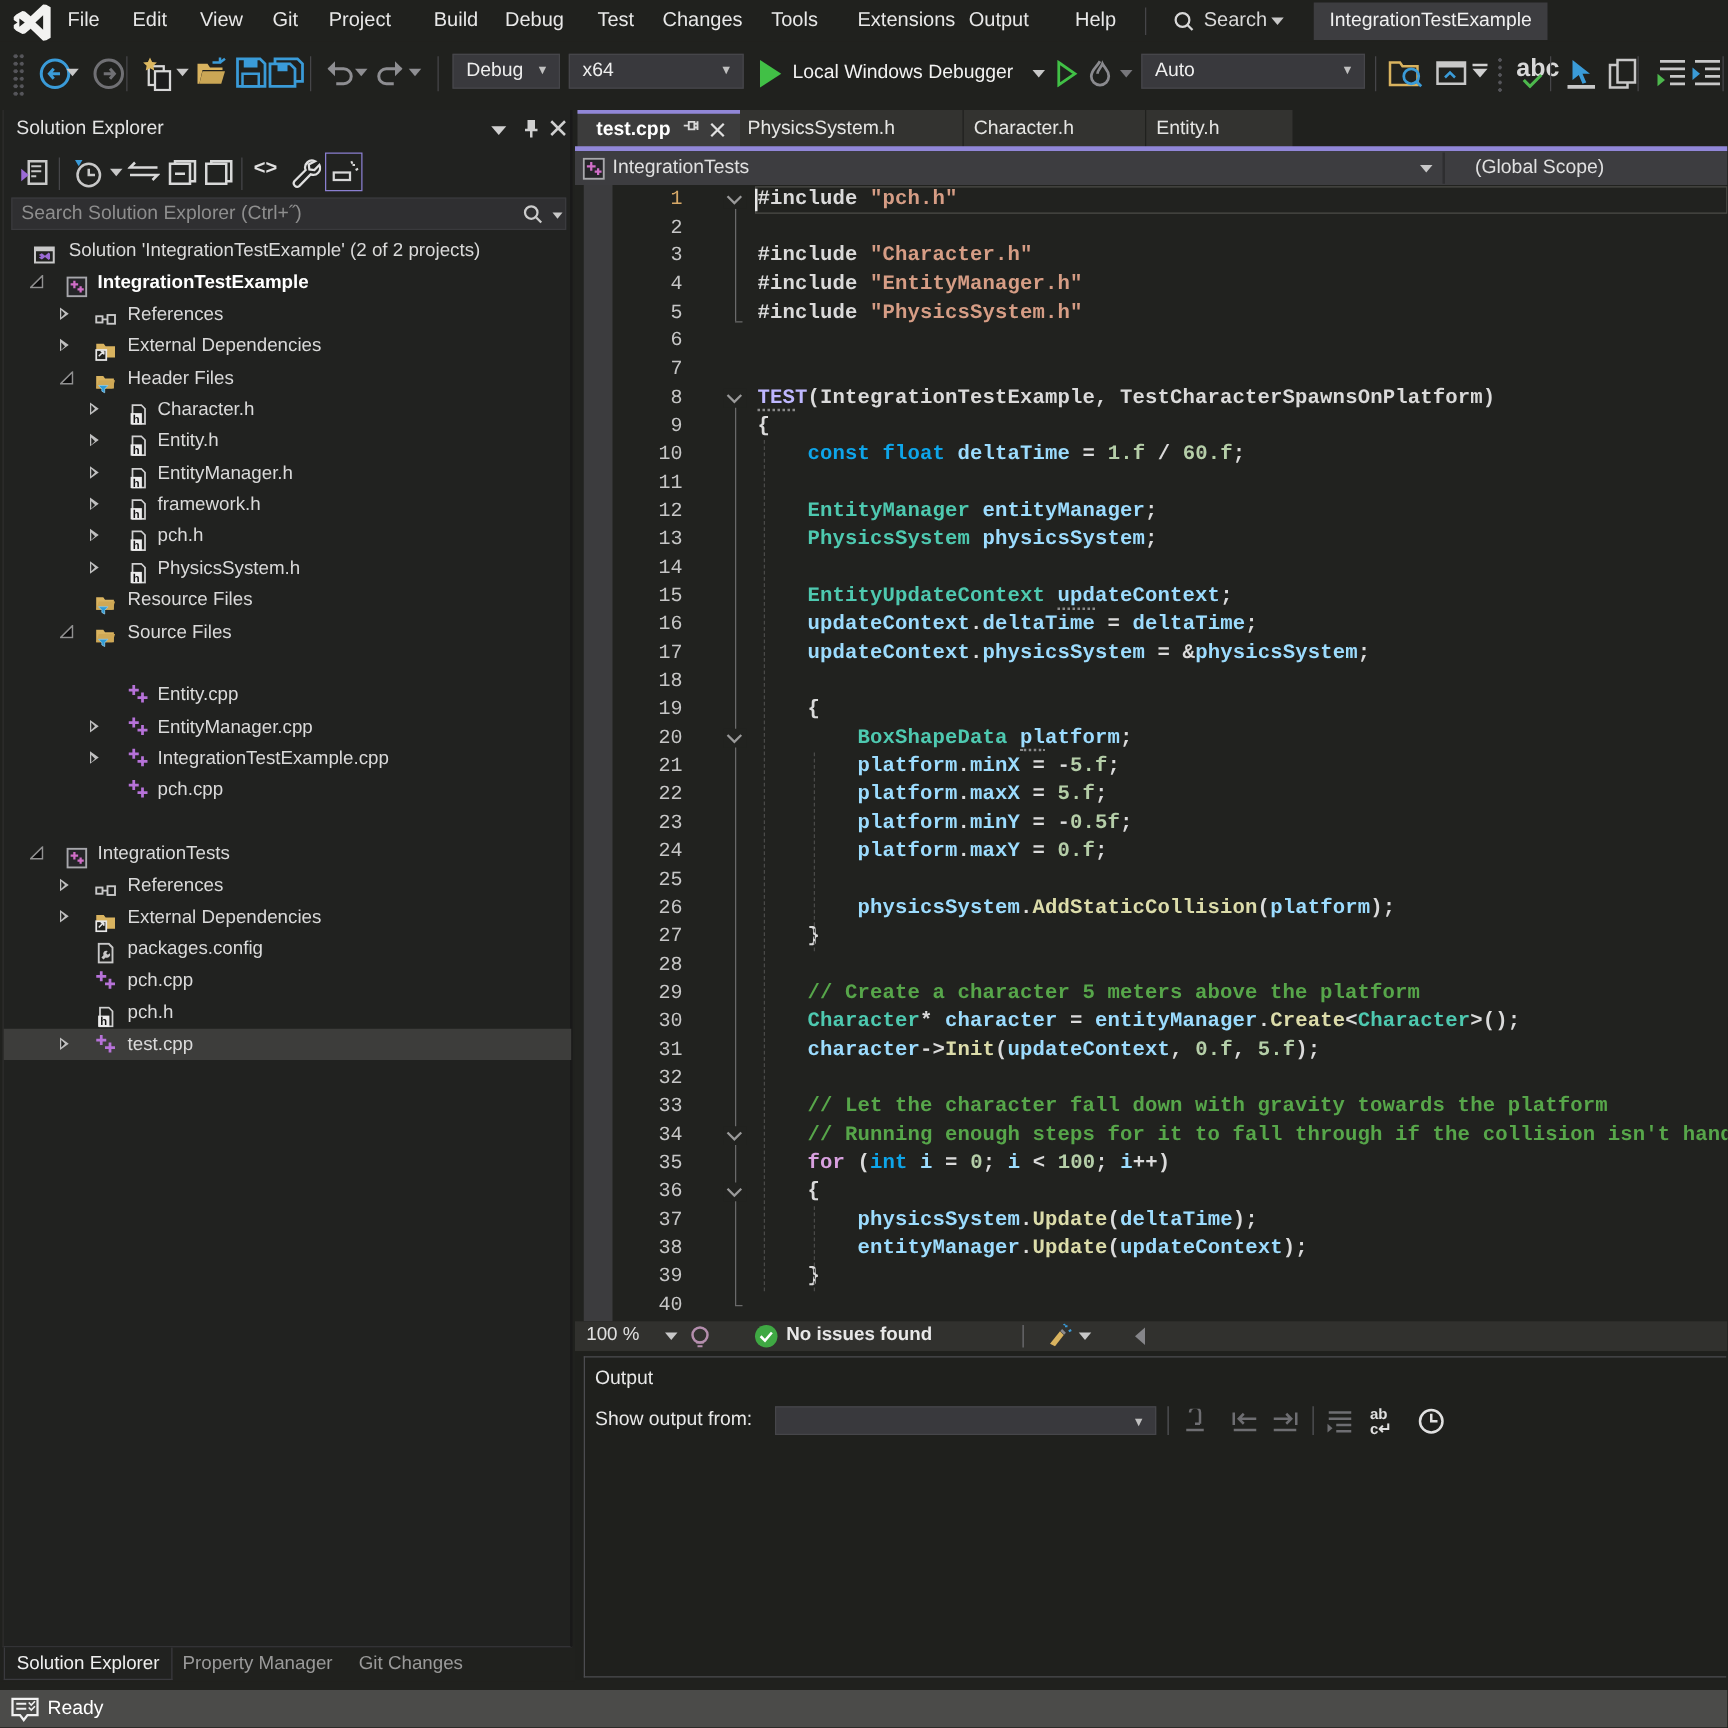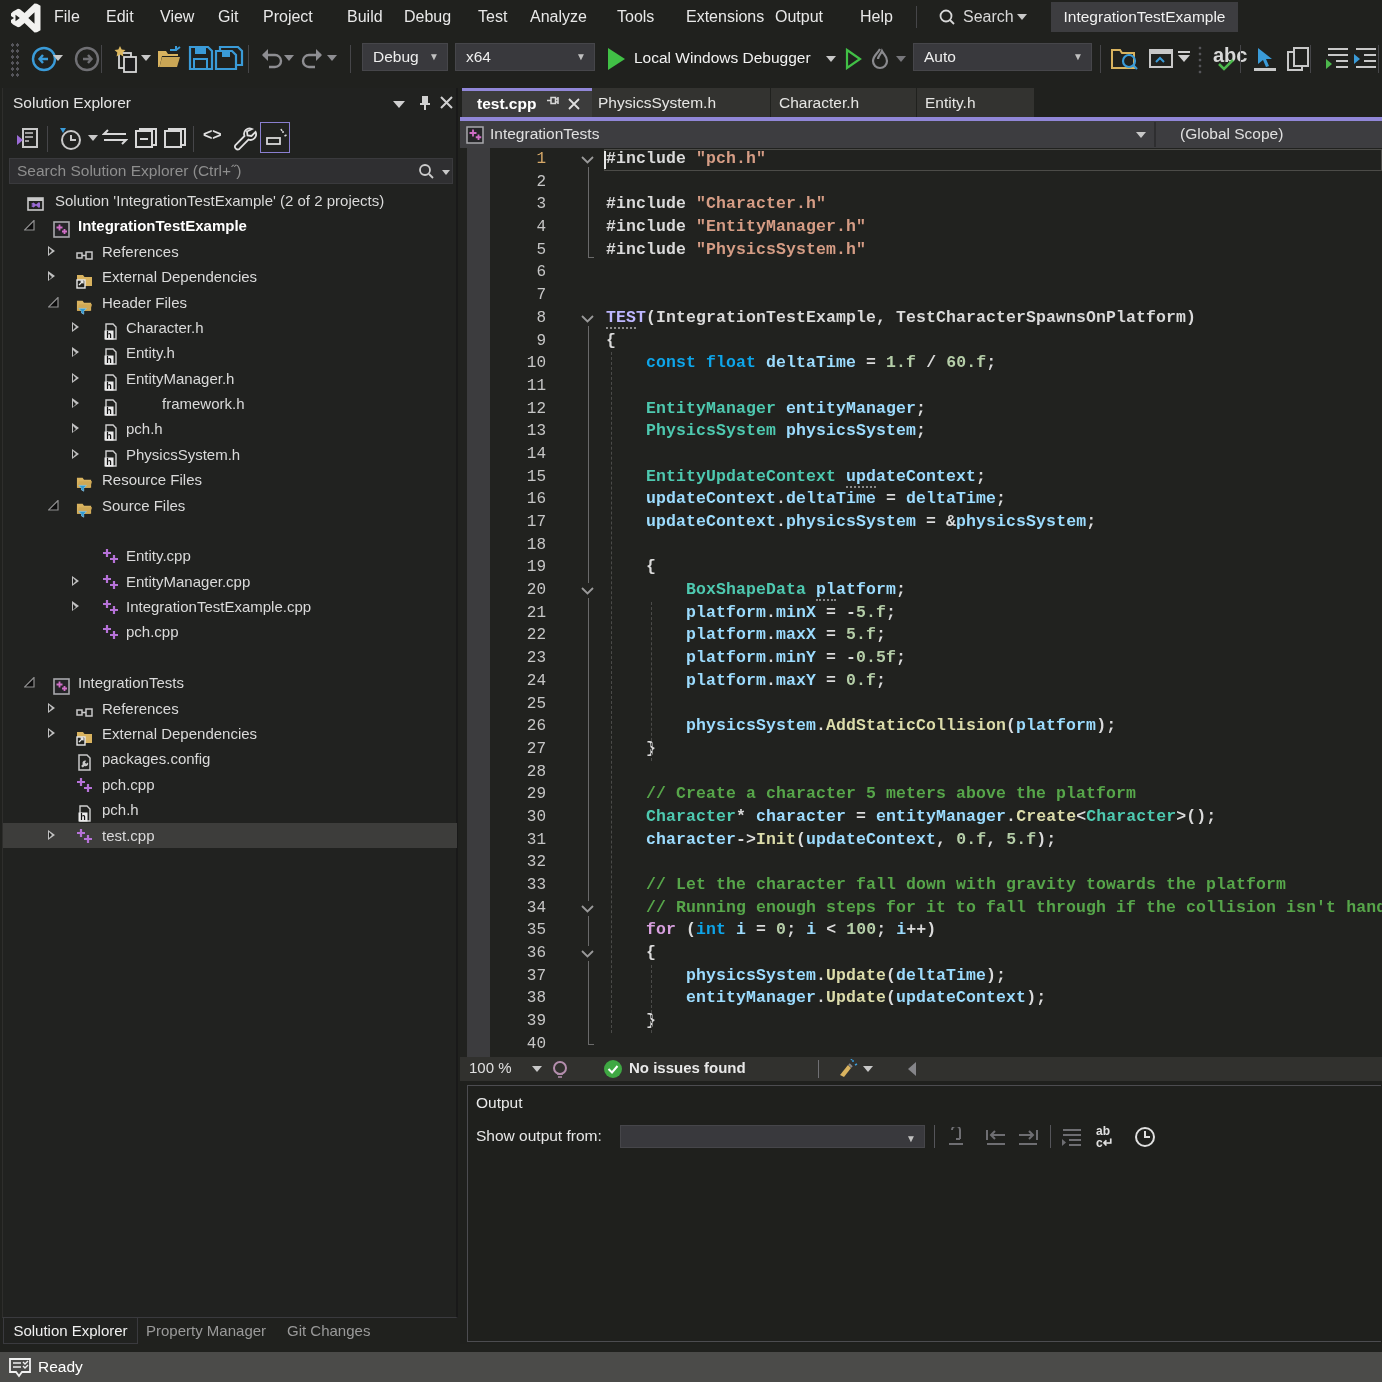--- a/index.html
+++ b/index.html
@@ -64,21 +64,21 @@
     <path d="M14.5 11 L24.5 1.5 L27 1.8 L30.5 3.8 L30.5 28.2 L27 30.2 L24.5 30.5 L14.5 21 L14 16 Z M24.5 10.2 L24.5 21.8 L18.3 16 Z" fill="#f2f2f0" fill-rule="evenodd"></path>
   </svg>
   <div class="menuitem" style="left:54px">File</div>
   <div class="menuitem" style="left:106px">Edit</div>
   <div class="menuitem" style="left:160px">View</div>
   <div class="menuitem" style="left:218px">Git</div>
   <div class="menuitem" style="left:263px">Project</div>
   <div class="menuitem" style="left:347px">Build</div>
   <div class="menuitem" style="left:404px">Debug</div>
   <div class="menuitem" style="left:478px">Test</div>
-  <div class="menuitem" style="left:530px">Analyze</div>
+  <div class="menuitem" style="left:530px">Changes</div>
   <div class="menuitem" style="left:617px">Tools</div>
   <div class="menuitem" style="left:686px">Extensions</div>
   <div class="menuitem" style="left:775px">Output</div>
   <div class="menuitem" style="left:860px">Help</div>
   <div class="sep" style="left:916px;top:6px;height:22px"></div>
   <svg class="abs" style="left:938px;top:8px" width="18" height="18" viewBox="0 0 18 18">
     <circle cx="8" cy="8" r="5.5" fill="none" stroke="#d8d8d8" stroke-width="1.8"></circle>
     <line x1="12" y1="12" x2="16" y2="16" stroke="#d8d8d8" stroke-width="1.8"></line>
   </svg>
   <div class="menuitem" style="left:963px;color:#d8d8d8">Search</div>
@@ -336,21 +336,21 @@
       <div class="trow" style="top:203.04px;">
         <div class="tri-out" style="left:69px"></div>
         <div class="tri-in" style="left:69px"></div>
         <div class="icon16" style="left:99px">
           <svg class="icon16" viewBox="0 0 17 17">
             <path d="M4 1 H11 L14 4 V16 H4 Z" fill="none" stroke="#d0d0d0" stroke-width="1.4"></path>
             <rect x="2.5" y="7.5" width="9" height="9" fill="#ececec"></rect>
             <text x="4.3" y="15.3" font-size="9" font-weight="bold" fill="#111" font-family="Liberation Sans">h</text>
           </svg>
         </div>
-        <div class="lbl" style="left:123px;margin-left:36px;">framework.h</div>
+        <div class="lbl" style="left:123px;">framework.h</div>
       </div>
       <div class="trow" style="top:228.42px;">
         <div class="tri-out" style="left:69px"></div>
         <div class="tri-in" style="left:69px"></div>
         <div class="icon16" style="left:99px">
           <svg class="icon16" viewBox="0 0 17 17">
             <path d="M4 1 H11 L14 4 V16 H4 Z" fill="none" stroke="#d0d0d0" stroke-width="1.4"></path>
             <rect x="2.5" y="7.5" width="9" height="9" fill="#ececec"></rect>
             <text x="4.3" y="15.3" font-size="9" font-weight="bold" fill="#111" font-family="Liberation Sans">h</text>
           </svg>

